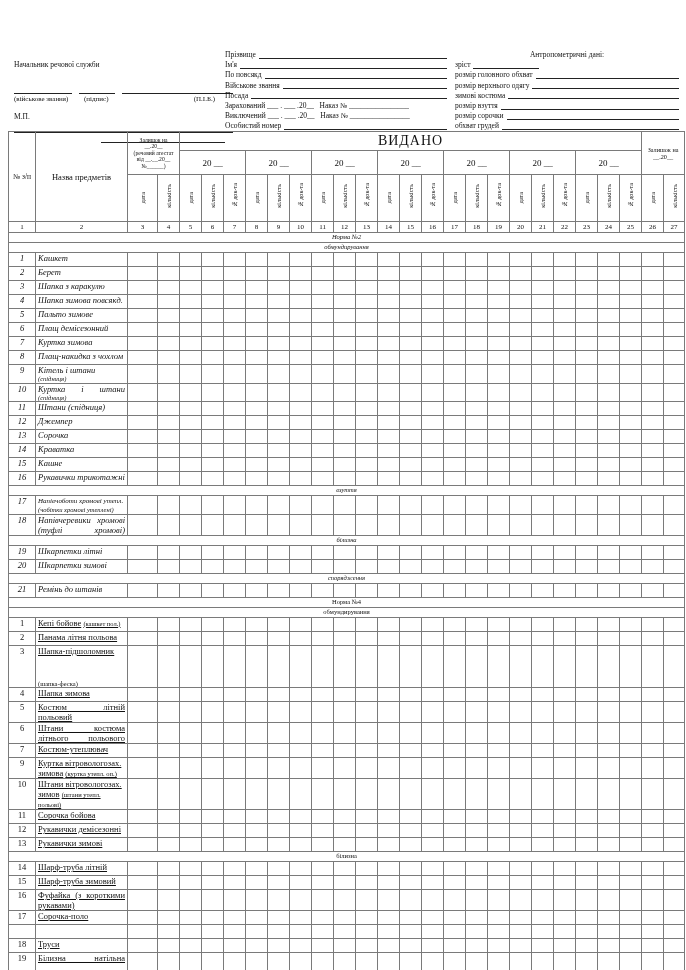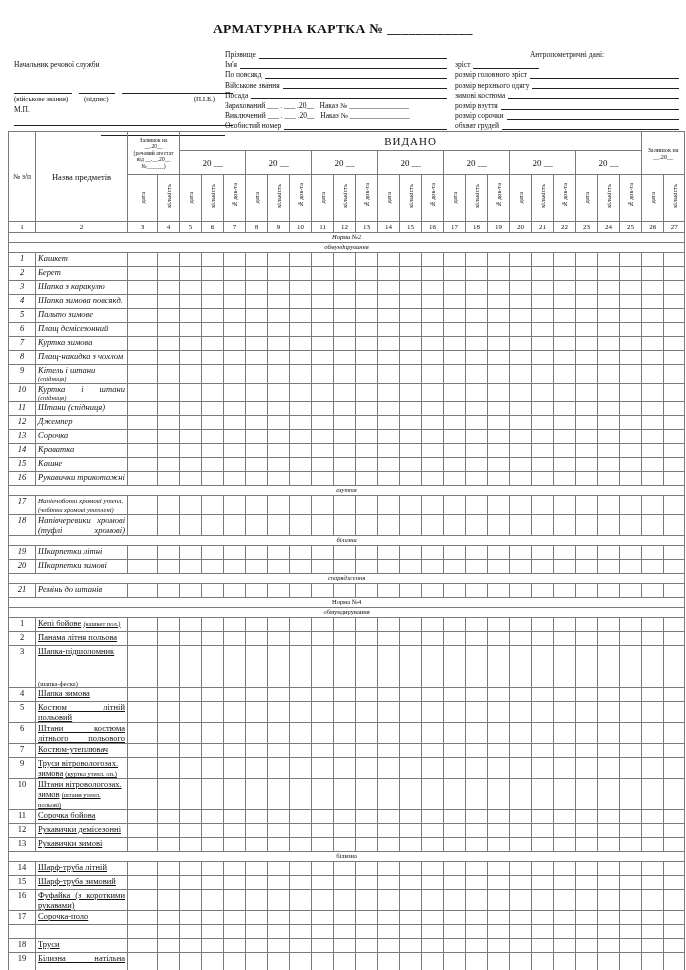--- a/index.html
+++ b/index.html
@@ -12,42 +12,42 @@
   .hdr-left{position:absolute;left:14px;top:60px;width:219px;font-size:7.5px;line-height:9.5px;}
   .sigline{display:flex;margin-top:15px;}
   .sigline .seg{border-bottom:1px solid #222;height:8px;}
   .sigline .s1{width:58px;margin-right:7px;}
   .sigline .s2{width:36px;margin-right:7px;}
   .sigline .s3{flex:1;}
   .siglabels{display:flex;font-size:7px;margin-top:1px;}
   .siglabels span:nth-child(1){width:70px;}
   .siglabels span:nth-child(2){width:68px;}
   .siglabels span:nth-child(3){flex:1;text-align:right;padding-right:18px;}
-  .seal{margin-top:1px;}
+  .seal{margin-top:8px;}
   .notes{margin-top:2px;text-align:justify;text-indent:22px;line-height:9.6px;}
   .uline{border-bottom:1px solid #222;height:10px;}
   .uline2{border-bottom:1px solid #222;height:9px;width:124px;margin-left:auto;margin-right:8px;}
   .hdr-center{position:absolute;left:225px;top:50px;width:222px;font-size:7.5px;line-height:10.2px;}
   .fld{display:flex;height:10.2px;}
   .fld .lbl{white-space:pre;}
   .fld .fill{flex:1;border-bottom:1px solid #222;margin-left:3px;margin-bottom:1.5px;}
   .fld-text{height:10.2px;white-space:pre;}
   .hdr-right{position:absolute;left:455px;top:50px;width:224px;font-size:7.5px;line-height:10.2px;}
   .hdr-right .h{text-align:center;}
   .hdr-right .fld:nth-child(2) .fill{flex:0 0 66px;}
   
   .tblwrap{position:absolute;left:8px;top:131px;width:670px;}
   table.tbl{border-collapse:collapse;table-layout:fixed;width:670px;border:1.5px solid #3a3a3a;}
   .tbl th,.tbl td{border:1px solid #7a7a7a;padding:0;overflow:hidden;}
   .tbl thead th{font-weight:normal;vertical-align:middle;text-align:center;}
   th.cno{font-size:7.5px;line-height:9px;}
   th.cname{font-size:8.5px;}
   th.balL{font-size:5.6px;line-height:6.4px;white-space:pre-line;vertical-align:middle;}
   th.balR{font-size:6.2px;line-height:7.5px;padding:0 2px;}
-  th.vidano{font-weight:bold;font-size:11px;height:18px;letter-spacing:1px;}
+  th.vidano{font-weight:bold;font-size:14px;height:18px;letter-spacing:1px;}
   th.yr{font-size:9px;height:23px;white-space:pre;}
   th.vc{height:46px;vertical-align:middle;}
   .vert{display:inline-block;writing-mode:vertical-rl;transform:rotate(180deg);
         font-size:6.2px;line-height:7px;max-height:44px;white-space:nowrap;}
   tr.nums td{font-size:7px;height:10px;line-height:10px;text-align:center;}
   tr.band td{font-size:6.5px;height:9px;line-height:8.5px;text-align:center;}
   tr.band.it td{font-style:italic;}
   tr.itr>td{height:13px;}
   td.no{text-align:center;font-size:8.5px;vertical-align:top;line-height:11px;}
   td.nm{padding:0 2px;font-size:8.5px;line-height:10px;vertical-align:top;white-space:pre-line;}
@@ -56,21 +56,20 @@
   td.nm.small{font-size:7px;}
   .note{font-size:6.5px;line-height:7.5px;display:block;}
   .note.inl{display:inline;}
   .s2 .t,.s2 .note{text-decoration:underline;margin-top:24px;}
 </style>
 </head>
 <body>
 
 <div class="page">
 
-  <div class="title"><span>АРМАТУРНА КАРТКА № </span><span>____________</span></div>
 
   <div class="hdr-left">
     <div>Начальник речової служби</div>
     <div class="sigline">
       <span class="seg s1"></span>
       <span class="seg s2"></span>
       <span class="seg s3"></span>
     </div>
     <div class="siglabels">
       <span>(військове звання)</span>
@@ -111,21 +110,21 @@
       </div>
     </div>
 
   <div class="hdr-right">
     <div class="h">Антропометричні дані:</div>
     <div class="fld">
         <span class="lbl">зріст</span>
         <span class="fill"></span>
       </div>
       <div class="fld">
-        <span class="lbl">розмір головного зріст</span>
+        <span class="lbl">розмір головного обхват</span>
         <span class="fill"></span>
       </div>
       <div class="fld">
         <span class="lbl">розмір верхнього одягу</span>
         <span class="fill"></span>
       </div>
       <div class="fld">
         <span class="lbl">зимові костюма</span>
         <span class="fill"></span>
       </div>
@@ -1084,21 +1083,21 @@
             <td class="dc"></td>
             <td class="dc"></td>
             <td class="dc"></td>
             <td class="dc"></td>
             <td class="dc"></td>
             <td class="dc"></td>
             <td class="dc"></td>
           </tr>
           <tr class="itr s2">
             <td class="no">9</td>
-            <td class="nm"><span class="t">Труси вітровологозах.
+            <td class="nm"><span class="t">Куртка вітровологозах.
 зимова</span> <span class="note inl">(куртка утепл. оп.)</span></td>
             <td class="dc"></td>
             <td class="dc"></td>
             <td class="dc"></td>
             <td class="dc"></td>
             <td class="dc"></td>
             <td class="dc"></td>
             <td class="dc"></td>
             <td class="dc"></td>
             <td class="dc"></td>

